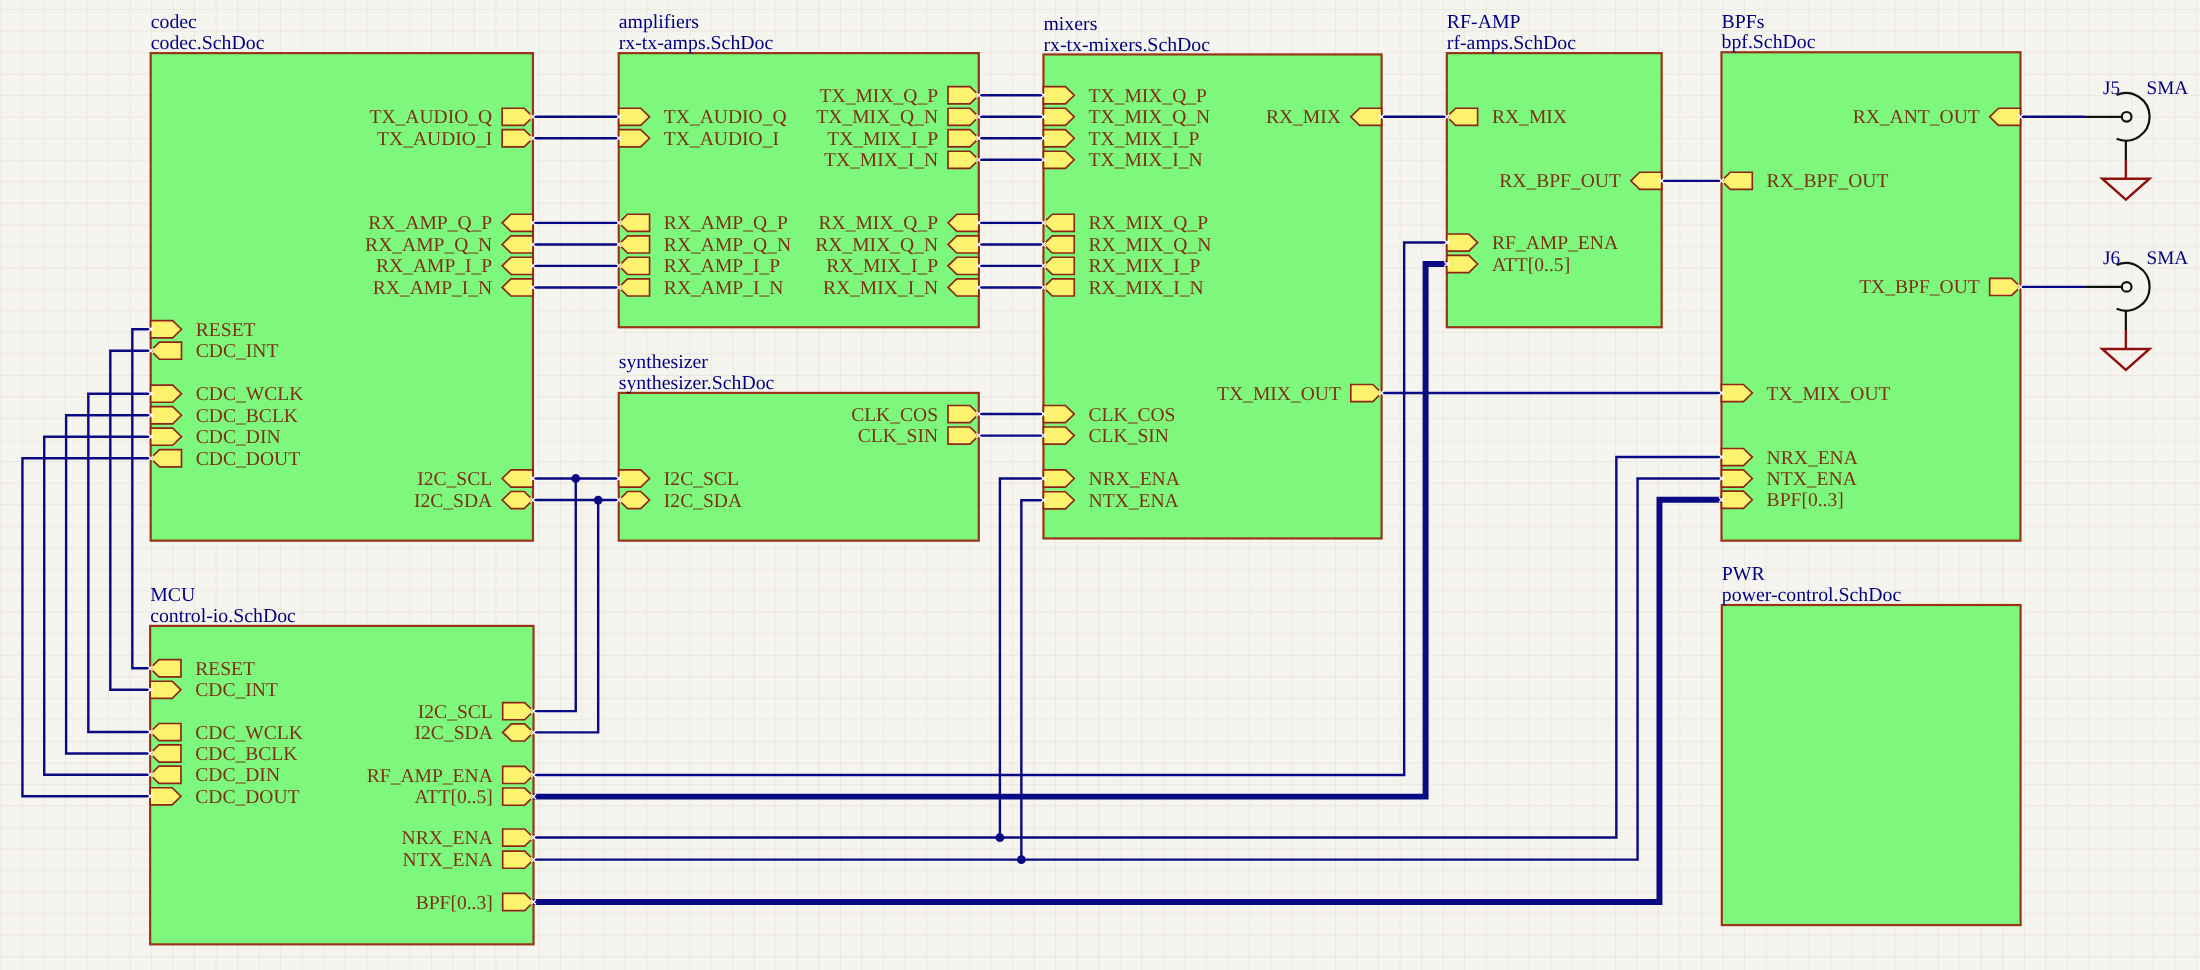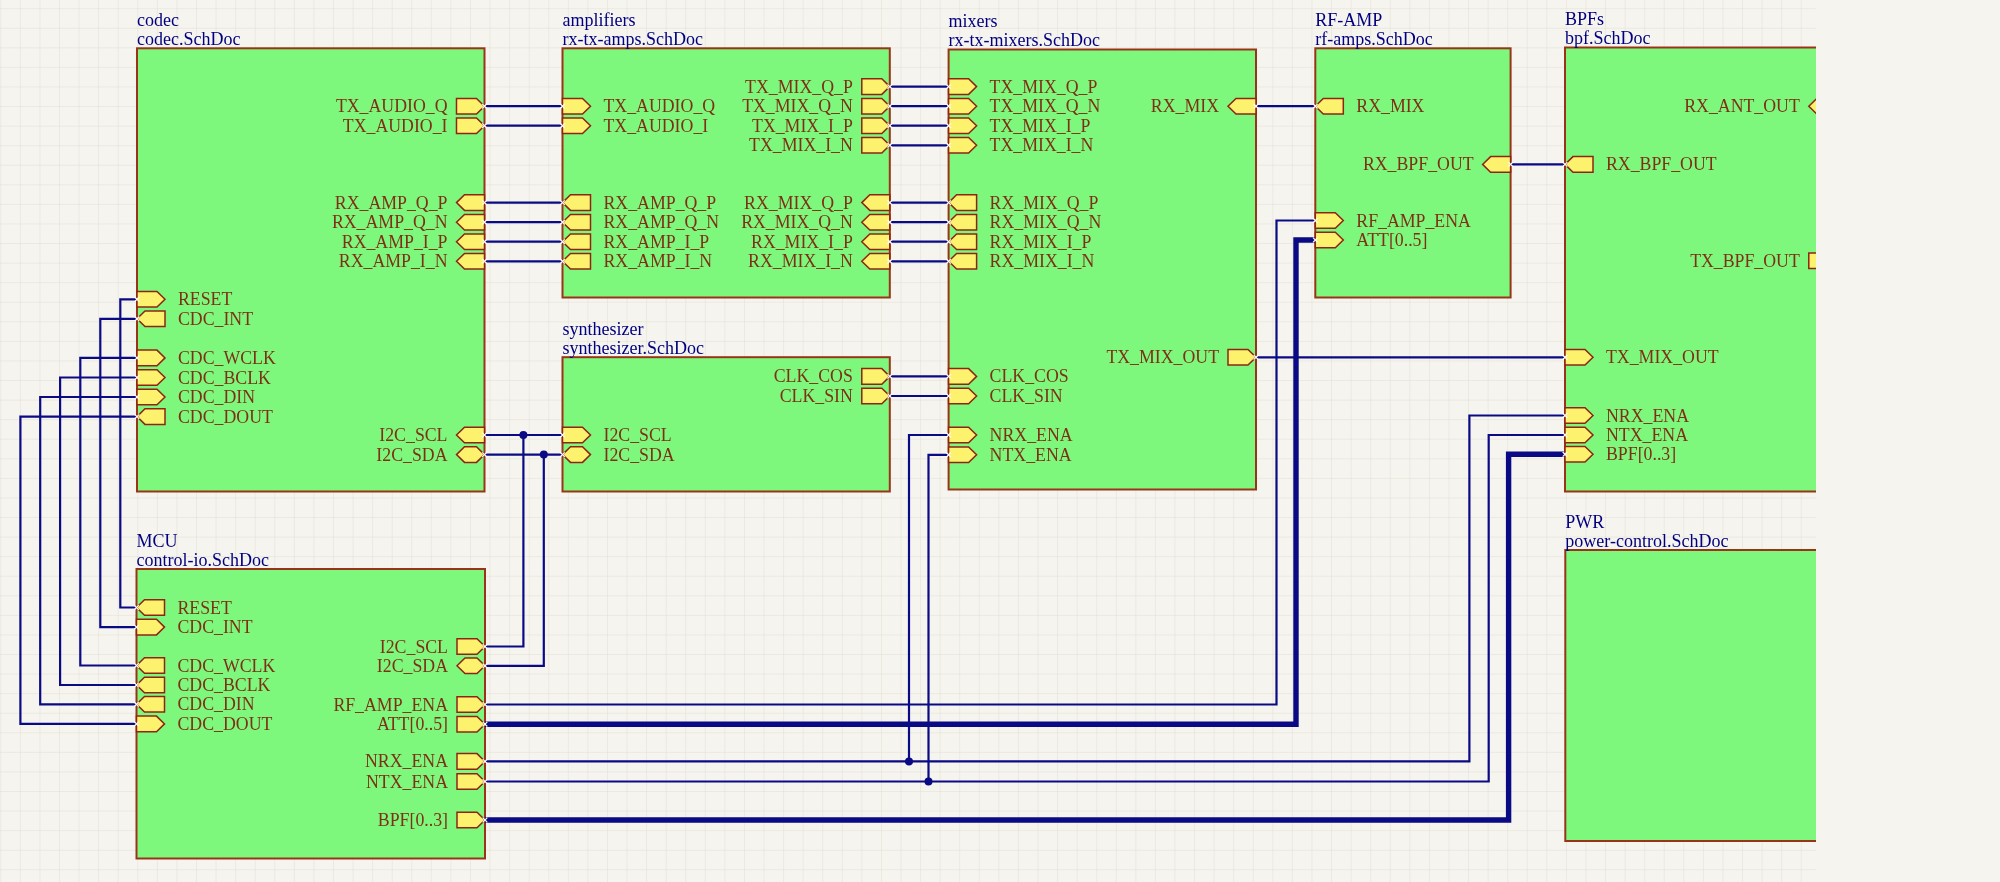--- a/index.html
+++ b/index.html
@@ -1,15 +1,15 @@
 <!DOCTYPE html>
 <html><head><meta charset="utf-8"><title>schematic</title>
 <style>
 html,body{margin:0;padding:0;background:#f6f4ee;}
-#stage{position:relative;width:1816px;height:882px;overflow:hidden;}
+#stage{position:relative;width:2000px;height:882px;overflow:hidden;}
 </style></head>
 <body>
 <div id="stage"><svg width="2000" height="882" viewBox="0 0 2000 882" font-family="Liberation Serif, serif">
       <rect x="0" y="0" width="2000" height="882" fill="#f6f4ee"></rect>
       <defs>
         <pattern id="g" width="19.57" height="19.57" patternUnits="userSpaceOnUse" x="0.3" y="8.2">
           <path d="M 19.57 0 L 0 0 0 19.57" fill="none" stroke="#e2ded4" stroke-width="1"></path>
         </pattern>
       </defs>
       <rect x="0" y="0" width="2000" height="882" fill="url(#g)"></rect>

